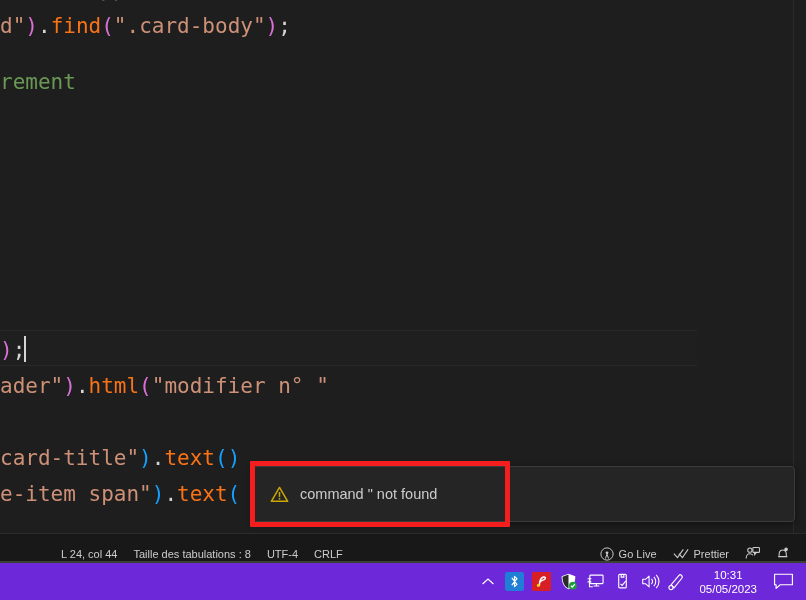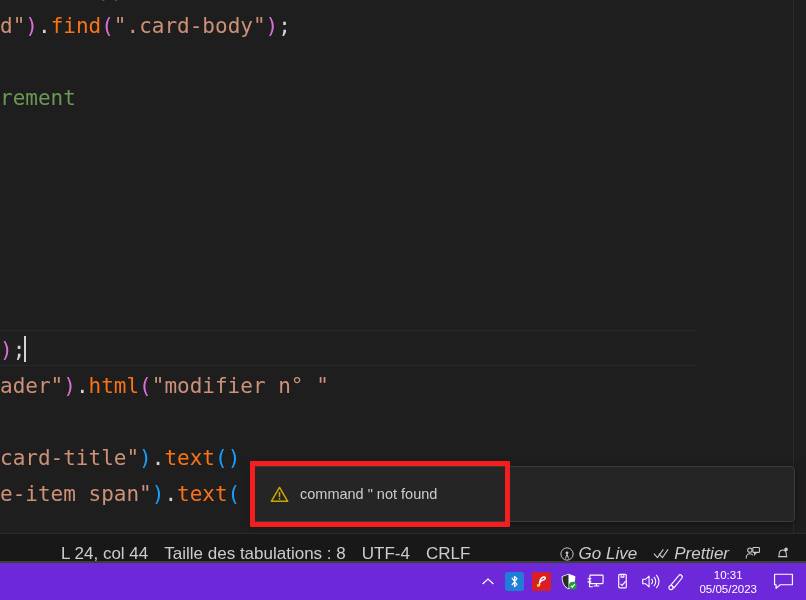--- a/index.html
+++ b/index.html
@@ -61,24 +61,24 @@
   
   .annot-box {
     position:absolute; left:250px; top:461px; width:260px; height:66px;
     border:5px solid #f41e1e; border-radius:1px; pointer-events:none;
   }
 
   
   .statusbar {
     position:absolute; left:0; top:533px; width:806px; height:40px;
     background:#181818; border-top:1px solid #2b2b2b;
-    display:flex; align-items:center; color:#cccccc; font-size:17px;
+    display:flex; align-items:center; color:#cccccc; font-size:11px;
   }
   .sb-left { display:flex; align-items:center; padding-left:53px; gap:0; }
-  .sb-right { display:flex; align-items:center; margin-left:auto; padding-right:8px;font-style:italic; }
+  .sb-right { display:flex; align-items:center; margin-left:auto; padding-right:8px; }
   .sb-item {
     display:flex; align-items:center; gap:5px;
     padding:0 8px; height:24px; white-space:nowrap; cursor:default;
   }
   .sb-ico { display:inline-block; line-height:0; }
 
   
   .desktop {
     position:absolute; left:0; top:561px; width:806px; height:39px;
     background:linear-gradient(180deg,#3b4033 0%,#333a2c 100%);
@@ -102,21 +102,21 @@
 </head>
 <body>
 
 <div id="app">
 
   <div class="editor">
     <div class="code-surface" id="code-surface">
         <div class="cur-line-hl" style="top: 330px;"></div>
         <div class="code-line" style="top: -26px;"><span class="t-def">        </span><span class="t-com">// commentaire</span></div>
         <div class="code-line" style="top: 8px;"><span class="t-str">d</span><span class="t-str">"</span><span class="t-par1">)</span><span class="t-punc">.</span><span class="t-fn">find</span><span class="t-par1">(</span><span class="t-str">".card-body"</span><span class="t-par1">)</span><span class="t-punc">;</span></div>
-        <div class="code-line" style="top: 80px;"><span class="t-com">rement</span></div>
+        <div class="code-line" style="top: 64px;"><span class="t-com">rement</span></div>
         <div class="code-line" style="top: 332px;"><span class="t-par1">)</span><span class="t-punc">;</span></div>
         <div class="code-line" style="top: 368px;"><span class="t-str">ader"</span><span class="t-par1">)</span><span class="t-punc">.</span><span class="t-fn">html</span><span class="t-par1">(</span><span class="t-str">"modifier n° "</span></div>
         <div class="code-line" style="top: 440px;"><span class="t-str">card-title"</span><span class="t-par2">)</span><span class="t-punc">.</span><span class="t-fn">text</span><span class="t-par2">(</span><span class="t-par2">)</span></div>
         <div class="code-line" style="top: 476px;"><span class="t-str">e-item span"</span><span class="t-par2">)</span><span class="t-punc">.</span><span class="t-fn">text</span><span class="t-par2">(</span></div>
         <div class="caret" style="left: 24px; top: 336px;"></div>
       </div>
     <div class="minimap"></div>
   </div>
 
   <div class="toast">

